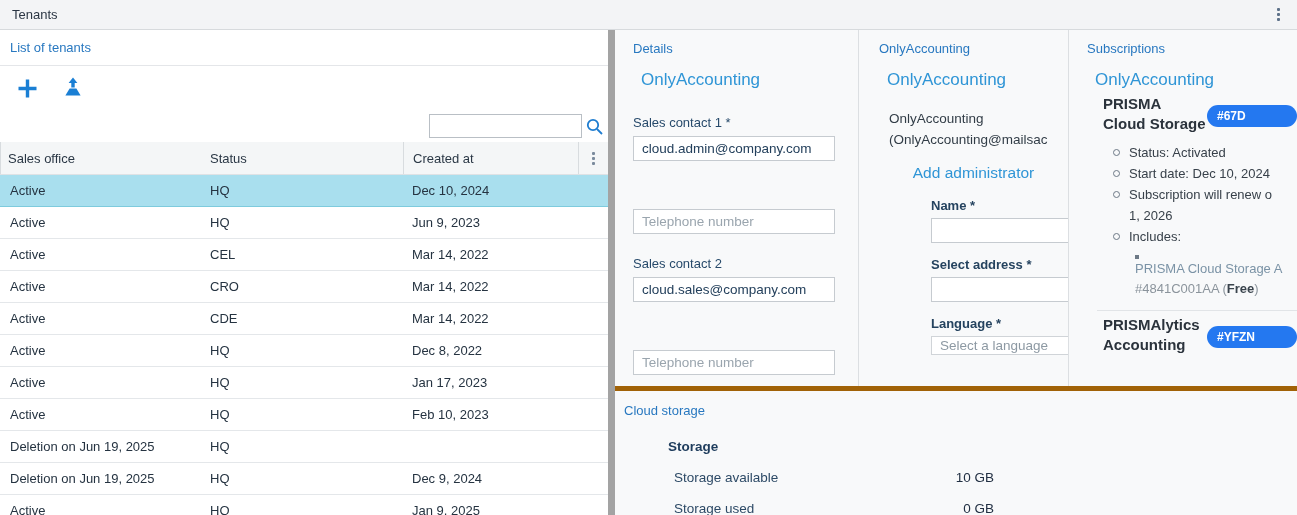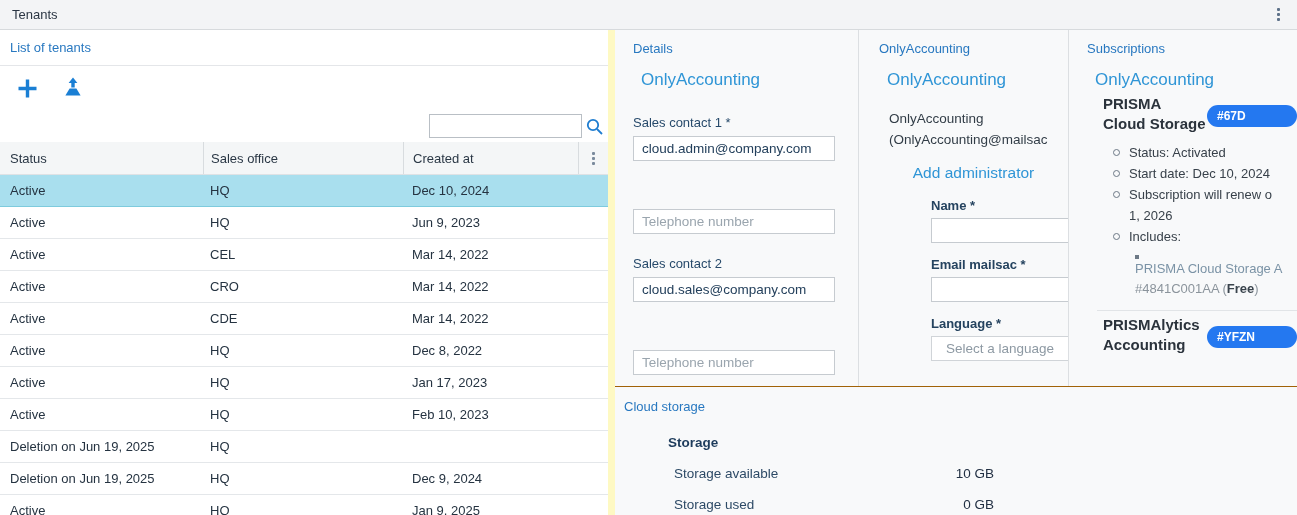--- a/index.html
+++ b/index.html
@@ -1,18 +1,18 @@
 <!DOCTYPE html>
 <html style="--c-title_blue: #2878c0; --c-link_blue: #2f95d6; --c-badge_blue: #2478f0; --c-selected_row: #a9dfee; --c-icon_blue: #1a7fd4; --c-label_navy: #274a6b; --c-inc_gray: #7b93a6; --c-inc_gray2: #8b949c;"><head>
 <meta charset="utf-8">
 <style>
   * { margin:0; padding:0; box-sizing:border-box; }
   html,body { width:1297px; height:515px; overflow:hidden; }
   body { font-family:"Liberation Sans","DejaVu Sans",sans-serif; background:#e9ebed; }
-  .app { width:1297px; height:515px; display:flex; flex-direction:column; background:#fef9c3; }
+  .app { width:1297px; height:515px; display:flex; flex-direction:column; background:#a3a3a3; }
 
   
   .topbar { height:30px; flex:0 0 30px; background:#f3f4f6; border-bottom:1px solid #d7dadd;
             display:flex; align-items:center; padding:0 12px; justify-content:space-between; }
   .topbar-title { font-size:13px; color:#2b3644; }
   .kebab { display:flex; flex-direction:column; gap:2px; padding:3px 5px; cursor:pointer; }
   .kebab i { width:3px; height:3px; background:#5d7189; border-radius:1px; display:block; }
   .kebab.small i { background:#7a8a9c; }
 
   .content { flex:1; display:flex; overflow:hidden; }
@@ -64,22 +64,22 @@
 
   
   .admin-entry { margin:18px 0 0 10px; cursor:pointer; }
   .admin-line { font-size:13.5px; color:#323d47; line-height:21px; white-space:nowrap; overflow:hidden; }
   .add-admin { display:block; text-align:center; font-size:15.5px; color:var(--c-link_blue);
                margin:14px 0 0 0; cursor:pointer; text-decoration:none; }
   .admin-form { margin:16px 0 0 52px; }
   .admin-form label { display:block; font-size:13px; font-weight:600; color:#25435f; margin:14px 0 5px 0; }
   .admin-form .a-input { width:138px; height:25px; border:1px solid #c6cbd0; background:#fff;
                          font-size:13px; padding:0 7px; color:#24405c; outline:none; display:block; }
-  .select { width:138px; height:25px; border:1px solid #d0d4d8; background:#fff; display:flex;
-            align-items:center; padding:0 8px; cursor:pointer;justify-content:center; }
+  .select { width:138px; height:19px; border:1px solid #d0d4d8; background:#fff; display:flex;
+            align-items:center; padding:0 8px; cursor:pointer; }
   .select .ph { font-size:13.5px; color:#8d99a3; white-space:nowrap; }
 
   
   .sub-head { display:flex; align-items:flex-start; margin:4px 0 0 16px; }
   .sub-name { font-size:15px; font-weight:700; color:#2b333c; line-height:20px; width:132px; }
   .badge { background:var(--c-badge_blue); color:#fff; font-size:12px; font-weight:700;
            border-radius:11px; height:22px; line-height:22px; padding:0 10px; margin-top:11px;
            min-width:90px; white-space:nowrap; flex:0 0 auto; }
   .sub-bullets { list-style:none; margin:8px 0 0 24px; }
   .sub-bullets li { position:relative; padding-left:18px; font-size:13px; color:#38414a;
@@ -89,21 +89,21 @@
   .sub-bullets li .line2 { display:block; white-space:nowrap; }
   .sub-include { display:flex; margin:0 0 0 48px;flex-direction:column; }
   .sq-marker { width:4px; height:4px; background:#6d7986; margin:8px 9px 0 0; flex:0 0 auto; }
   .inc-text { overflow:hidden; }
   .inc-name { font-size:13px; color:var(--c-inc_gray); line-height:20px; white-space:nowrap; overflow:hidden; }
   .inc-code { font-size:13px; color:var(--c-inc_gray2); line-height:19px; white-space:nowrap; }
   .inc-code b { color:#3a444d; }
   .sub-divider { border-top:1px solid #e1e4e7; margin:12px 0 0 10px; }
 
   
-  .cloud { flex:1; background:#f8f9fa; border-top:1px solid #a16207; padding:12px 0 0 9px; overflow:hidden; }
+  .cloud { flex:1; background:#f8f9fa; border-top:5px solid #a16207; padding:12px 0 0 9px; overflow:hidden; }
   .storage-group { font-size:13.5px; font-weight:700; color:#1e3c5c; margin:21px 0 0 44px; }
   .storage-row { display:flex; justify-content:space-between; width:320px; margin:16px 0 0 50px;
                  font-size:13.5px; }
   .s-label { color:#2d4a66; }
   .s-value { color:#223043; }
 </style>
 </head>
 <body>
 
 <div class="app">
@@ -137,22 +137,22 @@
         </button>
       </div>
       <div class="search-row">
         <input class="search-input" value="" style="">
         <svg class="search-icon" width="19" height="19" viewBox="0 0 19 19">
           <circle cx="8" cy="8" r="5.2" stroke="#1f7dd0" stroke-width="1.8" fill="none"></circle>
           <path d="M12 12 L17 17" stroke="#1f7dd0" stroke-width="1.8"></path>
         </svg>
       </div>
       <div class="thead">
+        <div class="col c2">Sales office</div>
         <div class="col c1">Status</div>
-        <div class="col c2">Sales office</div>
         <div class="col c3">Created at</div>
         <div class="col c4">
           <div class="kebab small">
               <i></i>
               <i></i>
               <i></i>
             </div>
         </div>
       </div>
       <div class="tbody" id="tenant-rows">
@@ -243,21 +243,21 @@
           <div class="sec-title">OnlyAccounting</div>
           <div class="tenant-name">OnlyAccounting</div>
           <div class="admin-entry">
             <div class="admin-line">OnlyAccounting</div>
             <div class="admin-line">(OnlyAccounting@mailsac</div>
           </div>
           <a class="add-admin">Add administrator</a>
           <div class="admin-form">
             <label>Name *</label>
             <input class="a-input" style="">
-            <label>Email mailsac *</label>
+            <label>Select address *</label>
             <input class="a-input" style="">
             <label>Language *</label>
             <div class="select">
               <span class="ph">Select a language</span>
             </div>
           </div>
         </div>
 
         <div class="panel subs">
           <div class="sec-title">Subscriptions</div>

